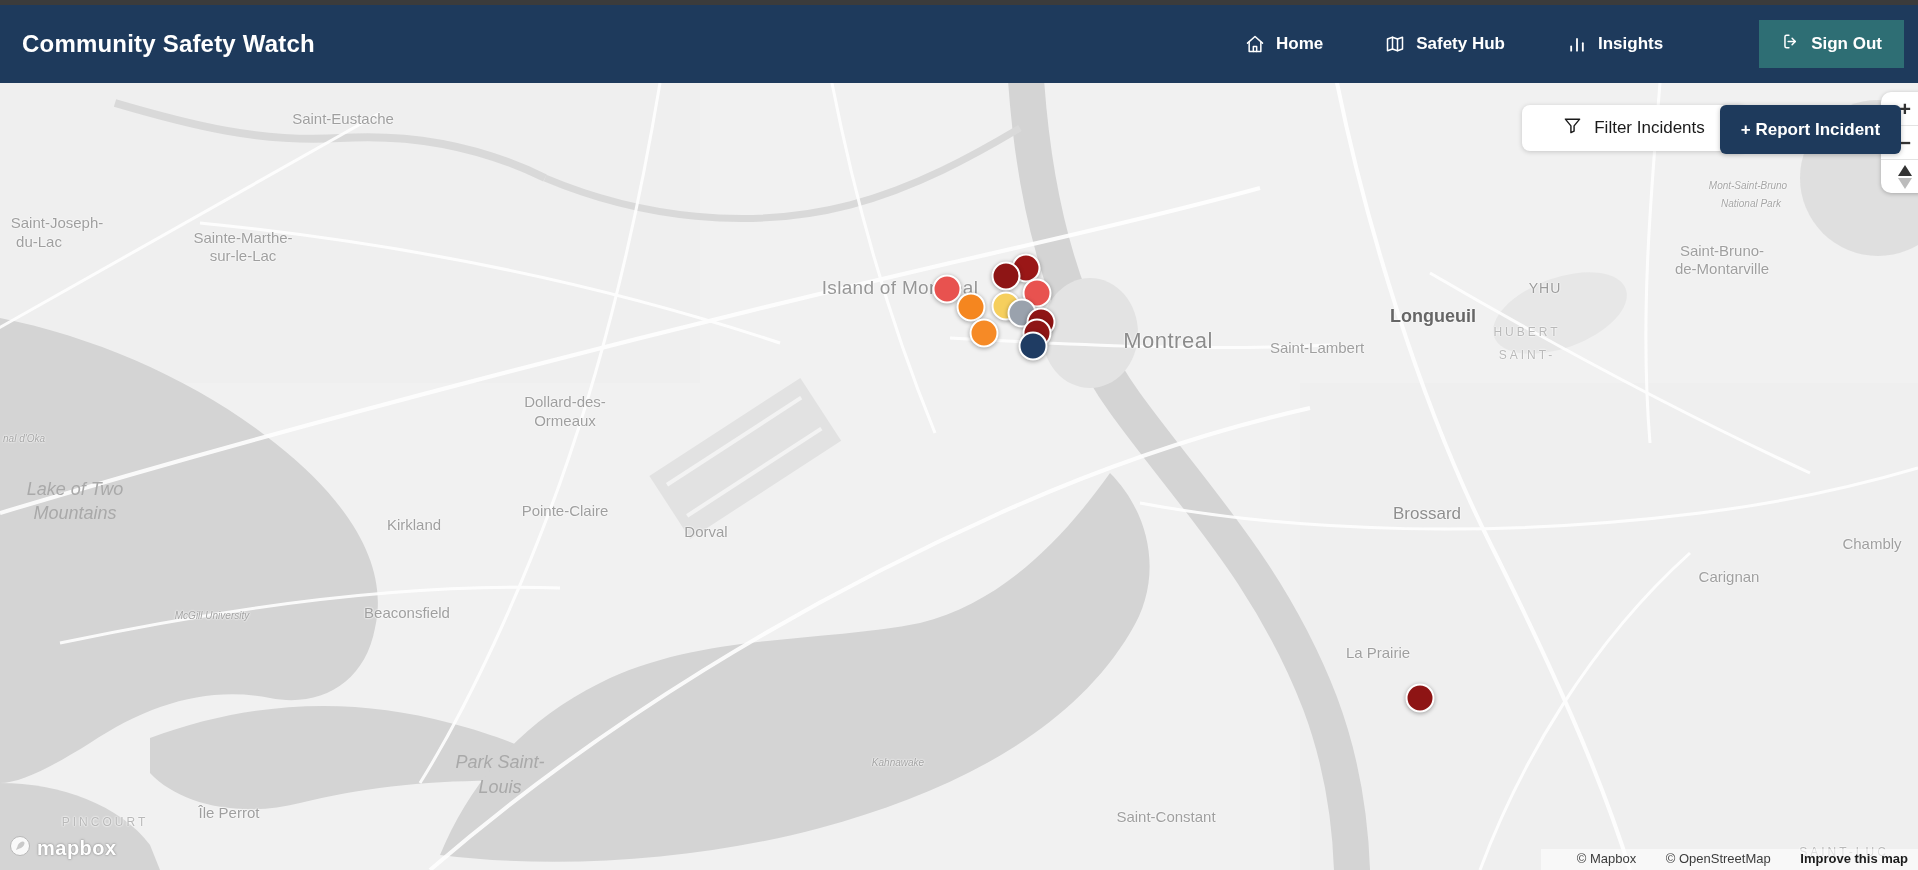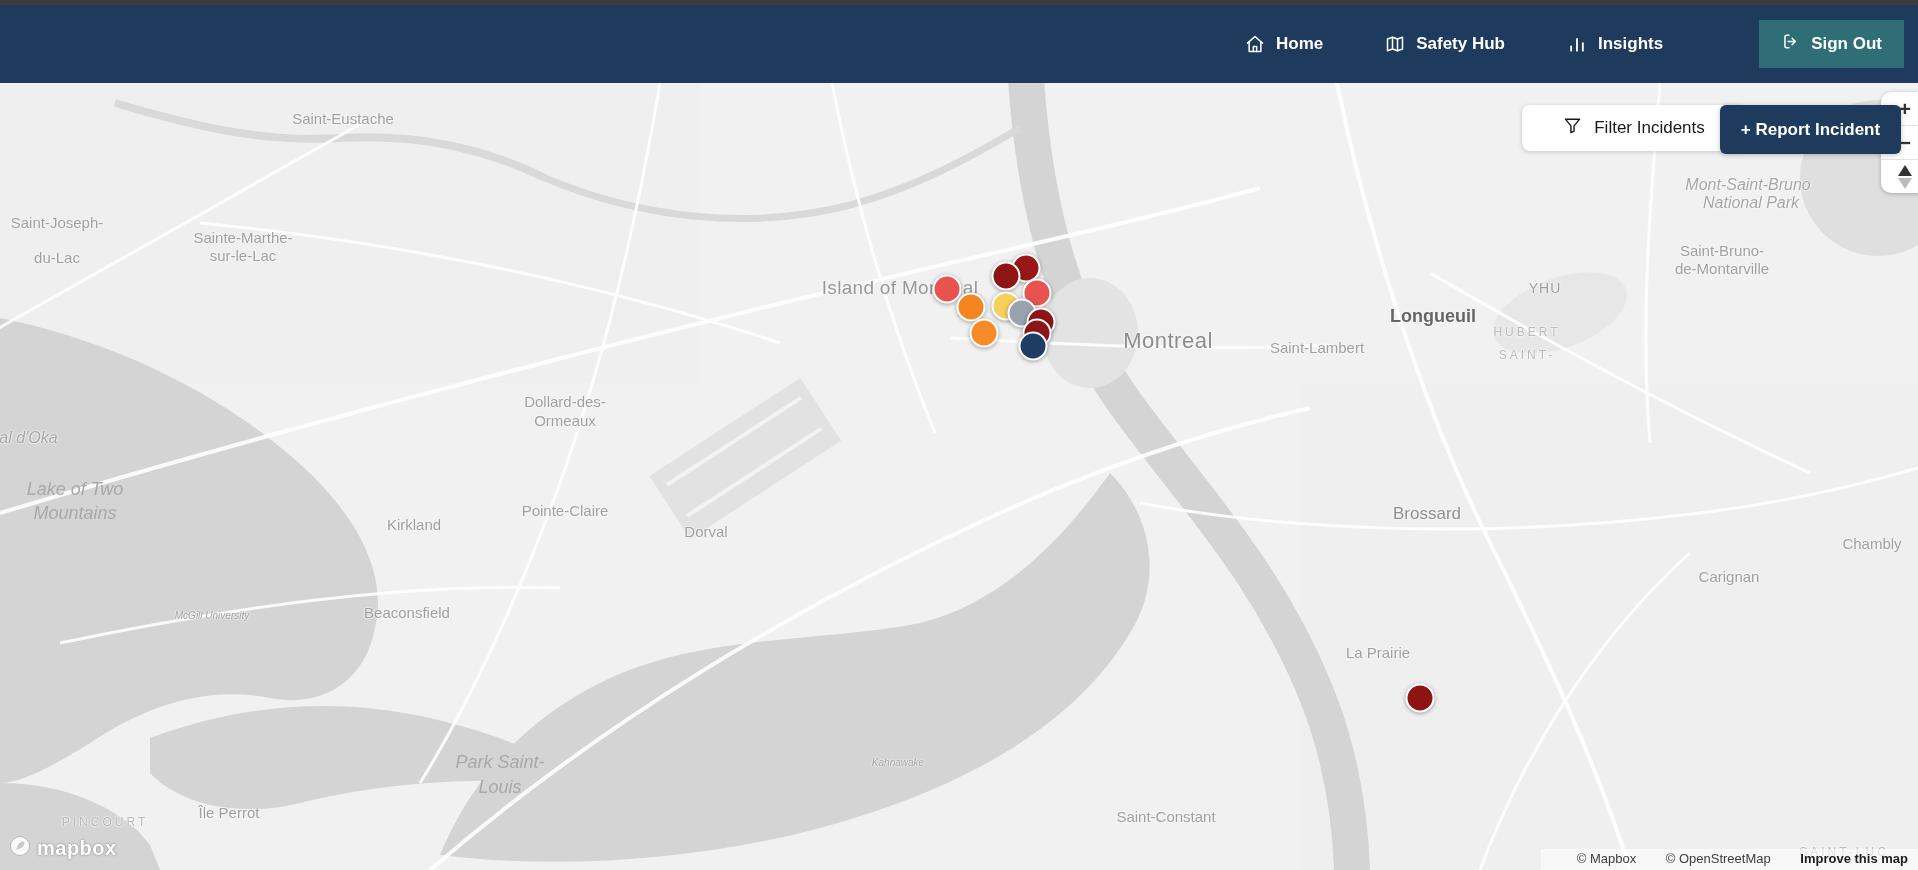--- a/index.html
+++ b/index.html
@@ -29,21 +29,21 @@
   .maplabel{
     position:absolute;transform:translate(-50%,-50%);white-space:nowrap;z-index:2;
     text-shadow:0 0 2px #fff,0 0 2px #fff;pointer-events:none;
   }
   .maplabel.town{font-size:15px;color:#9f9f9f;}
   .maplabel.city{font-size:22px;color:#8c8c8c;letter-spacing:.5px;}
   .maplabel.island{font-size:19px;color:#979797;letter-spacing:.3px;}
   .maplabel.city2{font-size:18px;color:#666;font-weight:600;margin-top:44px;}
   .maplabel.city3{font-size:17px;color:#8e8e8e;}
   .maplabel.water{font-size:18px;font-style:italic;color:#a9a9a9;text-shadow:none;}
-  .maplabel.park{font-size:16px;font-style:italic;color:#a6a6a6;}
+  .maplabel.park{font-size:10px;font-style:italic;color:#a6a6a6;}
   .maplabel.poi{font-size:10px;font-style:italic;color:#a3a3a3;}
   .maplabel.area{font-size:12px;color:#b9b9b9;letter-spacing:3px;}
   .maplabel.code{font-size:14px;color:#9b9b9b;letter-spacing:1px;}
   .marker{
     position:absolute;width:25px;height:25px;border-radius:50%;border:2.5px solid #fff;
     box-shadow:0 1px 4px rgba(0,0,0,.35);transform:translate(-50%,-50%);z-index:3;cursor:pointer;
   }
   
   .btn-filter{
     position:absolute;left:1522px;top:22px;width:224px;height:46px;z-index:6;
@@ -84,20 +84,21 @@
     color:#fff;font-size:20px;font-weight:bold;letter-spacing:.5px;
     text-shadow:0 0 1px #9a9a9a,0 0 2px #9a9a9a,0 0 3px #b5b5b5;
   }
 </style>
 </head>
 <body>
 
 <div class="topstrip"></div>
 
 <header class="header">
+  <div class="app-title">Community Safety Watch</div>
   <nav class="nav">
     <div class="nav-item">
       <span>
         <svg width="20" height="20" viewBox="0 0 24 24" fill="none" stroke="#fff" stroke-width="1.8" stroke-linecap="round" stroke-linejoin="round">
             <path d="M3 11l9-8 9 8"></path>
             <path d="M5 9.8V21h14V9.8"></path>
             <path d="M10 21v-6h4v6"></path>
           </svg>
       </span>
       <span>Home</span>
@@ -176,21 +177,21 @@
       <path d="M1430,190 C1550,260 1680,330 1810,390"></path>
       <path d="M1480,787 C1520,680 1590,560 1690,470"></path>
       <path d="M200,140 C400,160 600,200 780,260"></path>
       <path d="M1660,0 C1650,120 1640,240 1650,360"></path>
     </g>
   </svg>
 
   <div>
       <span class="maplabel town" style="left: 343px; top: 35px;">Saint-Eustache</span>
       <span class="maplabel town" style="left: 57px; top: 139px;">Saint-Joseph-</span>
-      <span class="maplabel town" style="left: 57px; top: 158px; margin-top: 16px;">du-Lac</span>
+      <span class="maplabel town" style="left: 39px; top: 158px;">du-Lac</span>
       <span class="maplabel town" style="left: 243px; top: 154px;">Sainte-Marthe-</span>
       <span class="maplabel town" style="left: 243px; top: 172px;">sur-le-Lac</span>
       <span class="maplabel park" style="left: 24px; top: 355px;">nal d'Oka</span>
       <span class="maplabel water" style="left: 75px; top: 406px;">Lake of Two</span>
       <span class="maplabel water" style="left: 75px; top: 430px;">Mountains</span>
       <span class="maplabel town" style="left: 565px; top: 318px;">Dollard-des-</span>
       <span class="maplabel town" style="left: 565px; top: 337px;">Ormeaux</span>
       <span class="maplabel town" style="left: 565px; top: 427px;">Pointe-Claire</span>
       <span class="maplabel town" style="left: 414px; top: 441px;">Kirkland</span>
       <span class="maplabel town" style="left: 706px; top: 448px;">Dorval</span>

